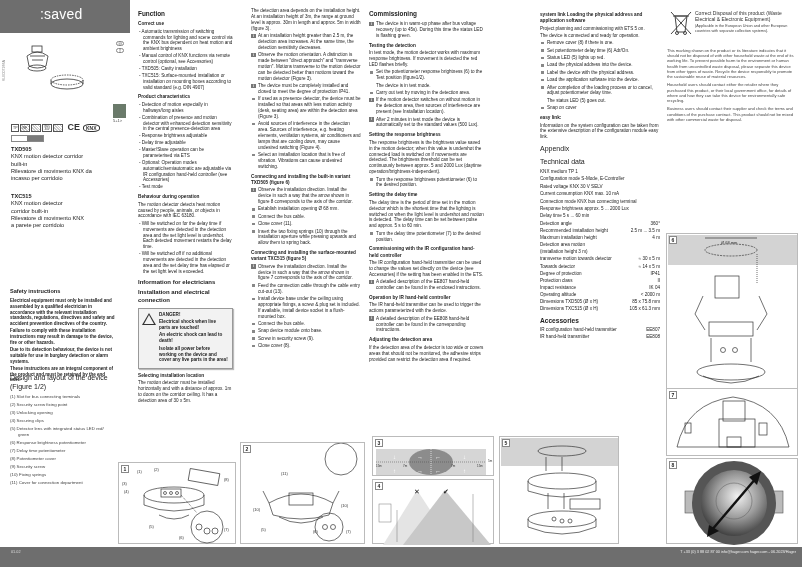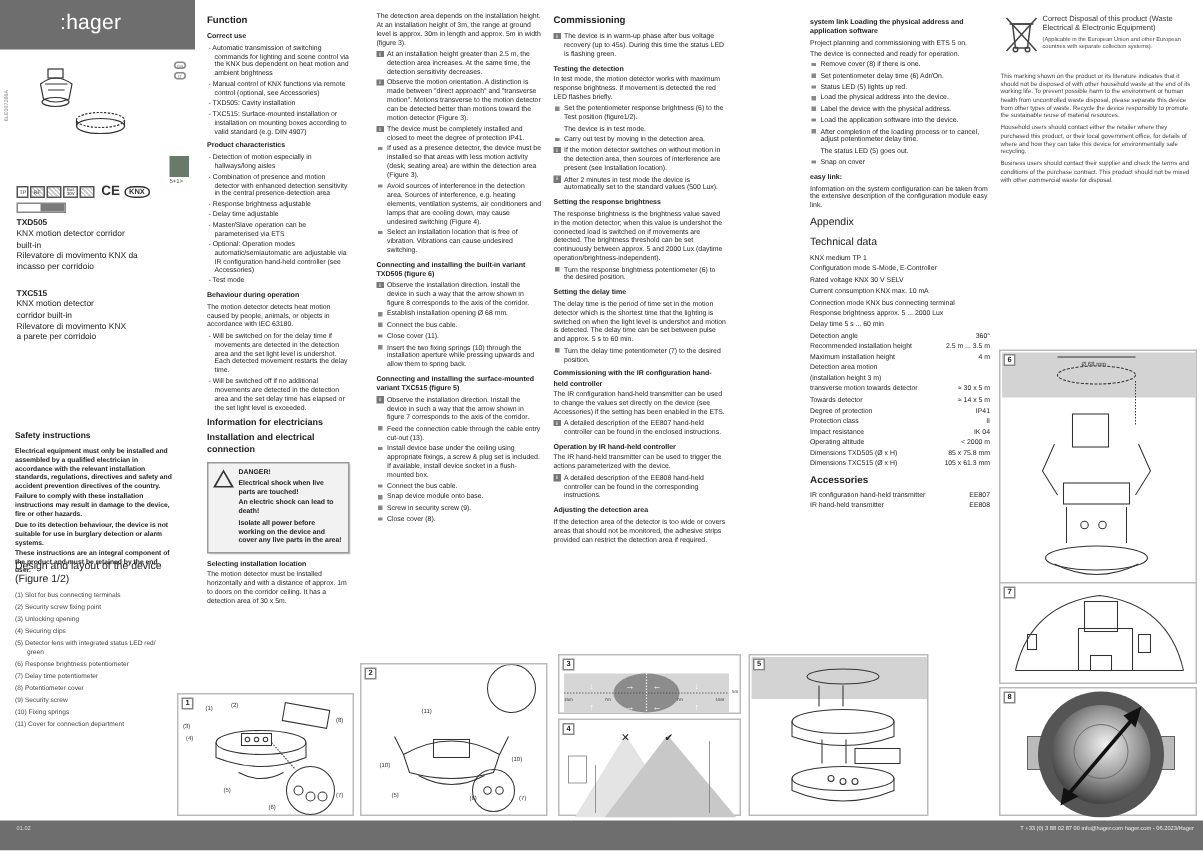--- a/index.html
+++ b/index.html
@@ -51,21 +51,21 @@
   .footer-left { position: absolute; left: 11px; top: 3px; font-size: 3.8px; color: #ddd; }
   .footer-right { position: absolute; right: 6px; top: 3px; font-size: 3.8px; color: #eee; }
   .tech-row { display: flex; justify-content: space-between; margin-bottom: 1.1px; }
   .weee-block { left: 676px; top: 8px; width: 122px; font-size: 4.1px; color: #444; }
   .weee-block .title { font-size: 5px; font-weight: normal; color: #333; }
 </style>
 </head>
 <body>
 
 <div class="abs logo-box">
-  <span class="logo-text">:hager</span>
+  <span class="logo-text">:saved</span>
 </div>
 <div class="abs side-code">6LE007266A</div>
 <div class="abs lang-badge" style="left:116px;top:41px;">GB</div>
 <div class="abs lang-badge" style="left:116px;top:48px;">IT</div>
 
 <svg class="abs device-img" viewBox="0 0 60 52">
   <g fill="none" stroke="#333" stroke-width="0.8">
     <rect x="8" y="2" width="10" height="6"></rect>
     <path d="M3 12 Q13 4 24 12 L22 22 Q13 26 5 22 Z"></path>
     <path d="M6 12 L21 12 M8 16 L19 16"></path>

